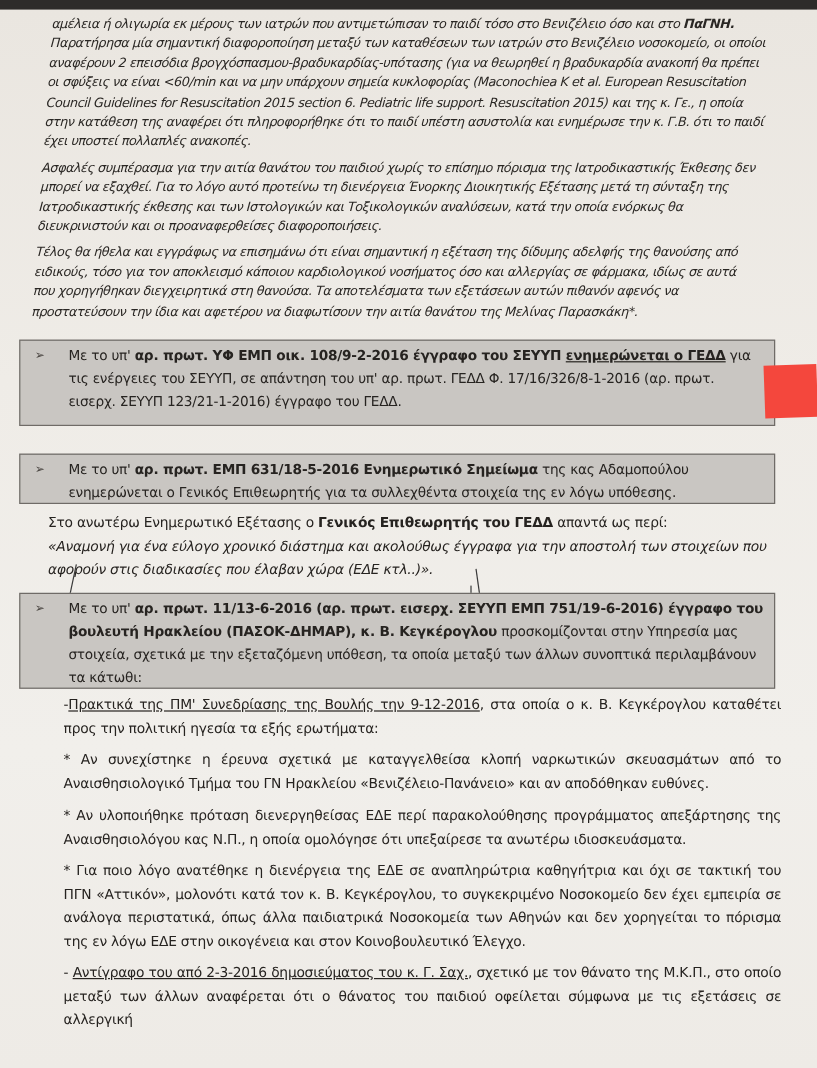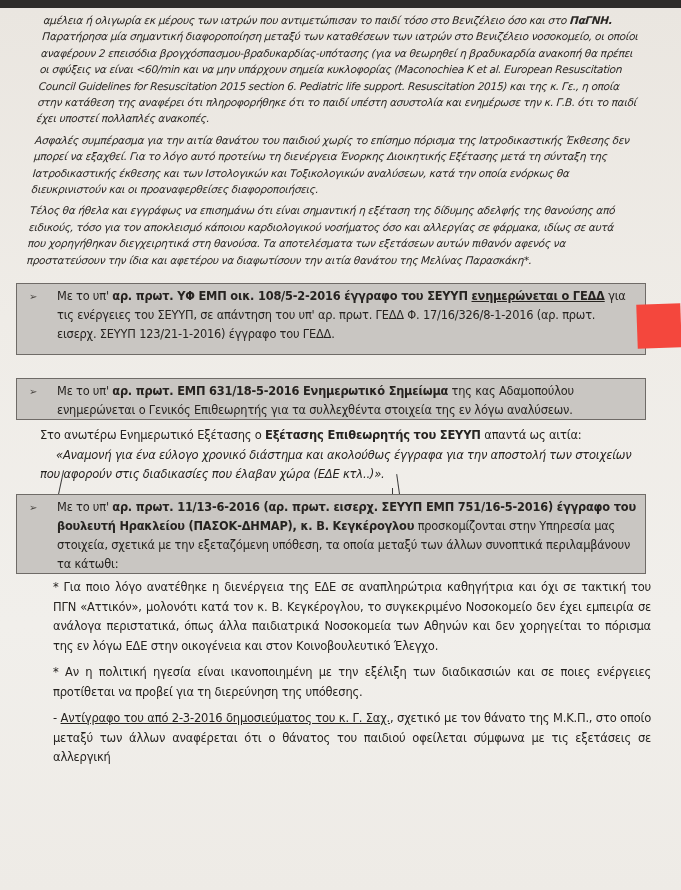--- a/index.html
+++ b/index.html
@@ -37,21 +37,21 @@
     position: absolute; left: 12px; top: 3px; font-size: 10px; color: #4a4642;
   }
   .box b { font-weight: bold; }
   .box u b, .box b u { text-decoration: underline; }
   .text {
     position: absolute; left: 53px; width: 598px;
     font-size: 11.5px; line-height: 19.5px; color: #262320; letter-spacing: -0.2px;
     text-align: justify;
   }
   .text p { margin: 0 0 7px 0; }
-  .text i { font-style: italic; margin-left: 16px; }
+  .text i { font-style: italic; }
   .text u { text-decoration: underline; }
   .tab-marker {
     position: absolute; right: 0; top: 296px; width: 44px; height: 44px;
     background: #f4473d; transform: rotate(-2deg);
   }
   .pen-mark { position: absolute; border-left: 1px solid #3a3a3a; }
 </style>
 </head>
 <body>
 
@@ -63,46 +63,50 @@
     <p>
       <span>αμέλεια ή ολιγωρία εκ μέρους των ιατρών που αντιμετώπισαν το παιδί τόσο στο Βενιζέλειο όσο και στο</span>
       <b>ΠαΓΝΗ.</b><span> Παρατήρησα μία σημαντική διαφοροποίηση μεταξύ των καταθέσεων των ιατρών στο Βενιζέλειο νοσοκομείο, οι οποίοι αναφέρουν 2 επεισόδια βρογχόσπασμου-βραδυκαρδίας-υπότασης (για να θεωρηθεί η βραδυκαρδία ανακοπή θα πρέπει οι σφύξεις να είναι &lt;60/min και να μην υπάρχουν σημεία κυκλοφορίας (Maconochiea K et al. European Resuscitation Council Guidelines for Resuscitation 2015 section 6. Pediatric life support. Resuscitation 2015) και της κ. Γε., η οποία στην κατάθεση της αναφέρει ότι πληροφορήθηκε ότι το παιδί υπέστη ασυστολία και ενημέρωσε την κ. Γ.Β. ότι το παιδί έχει υποστεί πολλαπλές ανακοπές.</span>
     </p>
     <p>Ασφαλές συμπέρασμα για την αιτία θανάτου του παιδιού χωρίς το επίσημο πόρισμα της Ιατροδικαστικής Έκθεσης δεν μπορεί να εξαχθεί. Για το λόγο αυτό προτείνω τη διενέργεια Ένορκης Διοικητικής Εξέτασης μετά τη σύνταξη της Ιατροδικαστικής έκθεσης και των Ιστολογικών και Τοξικολογικών αναλύσεων, κατά την οποία ενόρκως θα διευκρινιστούν και οι προαναφερθείσες διαφοροποιήσεις.</p>
     <p>Τέλος θα ήθελα και εγγράφως να επισημάνω ότι είναι σημαντική η εξέταση της δίδυμης αδελφής της θανούσης από ειδικούς, τόσο για τον αποκλεισμό κάποιου καρδιολογικού νοσήματος όσο και αλλεργίας σε φάρμακα, ιδίως σε αυτά που χορηγήθηκαν διεγχειρητικά στη θανούσα. Τα αποτελέσματα των εξετάσεων αυτών πιθανόν αφενός να προστατεύσουν την ίδια και αφετέρου να διαφωτίσουν την αιτία θανάτου της Μελίνας Παρασκάκη*.</p>
   </div>
 
   <div class="box" style="top:275px; height:72px;">
     <span class="arrow">➢</span>
-    <span>Με το υπ' </span><b>αρ. πρωτ. ΥΦ ΕΜΠ οικ. 108/5-2-2016 έγγραφο του ΣΕΥΥΠ </b><b><u>ενημερώνεται ο ΓΕΔΔ</u></b><span> για τις ενέργειες του ΣΕΥΥΠ, σε απάντηση του υπ' αρ. πρωτ. ΓΕΔΔ Φ. 17/16/326/8-1-2016 (αρ. πρωτ. εισερχ. ΣΕΥΥΠ 123/21-1-2016) έγγραφο του ΓΕΔΔ.</span>
+    <span>Με το υπ' </span><b>αρ. πρωτ. ΥΦ ΕΜΠ οικ. 108/9-2-2016 έγγραφο του ΣΕΥΥΠ </b><b><u>ενημερώνεται ο ΓΕΔΔ</u></b><span> για τις ενέργειες του ΣΕΥΥΠ, σε απάντηση του υπ' αρ. πρωτ. ΓΕΔΔ Φ. 17/16/326/8-1-2016 (αρ. πρωτ. εισερχ. ΣΕΥΥΠ 123/21-1-2016) έγγραφο του ΓΕΔΔ.</span>
   </div>
 
   <div class="tab-marker"></div>
 
   <div class="box" style="top:370px; height:42px;">
     <span class="arrow">➢</span>
-    <span>Με το υπ' </span><b>αρ. πρωτ. ΕΜΠ 631/18-5-2016 Ενημερωτικό Σημείωμα</b><span> της κας Αδαμοπούλου ενημερώνεται ο Γενικός Επιθεωρητής για τα συλλεχθέντα στοιχεία της εν λόγω αναλύσεων.</span>
+    <span>Με το υπ' </span><b>αρ. πρωτ. ΕΜΠ 631/18-5-2016 Ενημερωτικό Σημείωμα</b><span> της κας Αδαμοπούλου ενημερώνεται ο Γενικός Επιθεωρητής για τα συλλεχθέντα στοιχεία της εν λόγω υπόθεσης.</span>
   </div>
 
   <div class="text" style="top:418px; left:40px; width:610px; text-align:left;">
     <div>
-      <span>Στο ανωτέρω Ενημερωτικό Εξέτασης ο </span><b>Εξέτασης Επιθεωρητής του ΣΕΥΥΠ</b><span> απαντά ως αιτία:</span>
+      <span>Στο ανωτέρω Ενημερωτικό Εξέτασης ο </span><b>Γενικός Επιθεωρητής του ΓΕΔΔ</b><span> απαντά ως περί:</span>
     </div>
     <div><i>«Αναμονή για ένα εύλογο χρονικό διάστημα και ακολούθως έγγραφα για την αποστολή των στοιχείων που αφορούν στις διαδικασίες που έλαβαν χώρα (ΕΔΕ κτλ..)».</i></div>
   </div>
 
   <div class="pen-mark" style="left:60px; top:462px; height:30px; transform:rotate(12deg);"></div>
   <div class="pen-mark" style="left:398px; top:466px; height:26px; transform:rotate(-8deg);"></div>
   <div class="pen-mark" style="left:392px; top:480px; height:70px;"></div>
 
   <div class="box" style="top:486px; height:80px;">
     <span class="arrow">➢</span>
-    <span>Με το υπ' </span><b>αρ. πρωτ. 11/13-6-2016 (αρ. πρωτ. εισερχ. ΣΕΥΥΠ ΕΜΠ 751/16-5-2016) έγγραφο του βουλευτή Ηρακλείου (ΠΑΣΟΚ-ΔΗΜΑΡ), κ. Β. Κεγκέρογλου</b><span> προσκομίζονται στην Υπηρεσία μας στοιχεία, σχετικά με την εξεταζόμενη υπόθεση, τα οποία μεταξύ των άλλων συνοπτικά περιλαμβάνουν τα κάτωθι:</span>
+    <span>Με το υπ' </span><b>αρ. πρωτ. 11/13-6-2016 (αρ. πρωτ. εισερχ. ΣΕΥΥΠ ΕΜΠ 751/19-6-2016) έγγραφο του βουλευτή Ηρακλείου (ΠΑΣΟΚ-ΔΗΜΑΡ), κ. Β. Κεγκέρογλου</b><span> προσκομίζονται στην Υπηρεσία μας στοιχεία, σχετικά με την εξεταζόμενη υπόθεση, τα οποία μεταξύ των άλλων συνοπτικά περιλαμβάνουν τα κάτωθι:</span>
   </div>
 
   <div class="text" style="top:570px;">
+    <p>
+      <span>-</span><u>Πρακτικά της ΠΜ' Συνεδρίασης της Βουλής την 9-12-2016</u><span>, στα οποία ο κ. Β. Κεγκέρογλου καταθέτει προς την πολιτική ηγεσία τα εξής ερωτήματα:</span>
+    </p>
+    <p>* Αν συνεχίστηκε η έρευνα σχετικά με καταγγελθείσα κλοπή ναρκωτικών σκευασμάτων από το Αναισθησιολογικό Τμήμα του ΓΝ Ηρακλείου «Βενιζέλειο-Πανάνειο» και αν αποδόθηκαν ευθύνες.</p>
+    <p>* Αν υλοποιήθηκε πρόταση διενεργηθείσας ΕΔΕ περί παρακολούθησης προγράμματος απεξάρτησης της Αναισθησιολόγου κας Ν.Π., η οποία ομολόγησε ότι υπεξαίρεσε τα ανωτέρω ιδιοσκευάσματα.</p>
     <p>* Για ποιο λόγο ανατέθηκε η διενέργεια της ΕΔΕ σε αναπληρώτρια καθηγήτρια και όχι σε τακτική του ΠΓΝ «Αττικόν», μολονότι κατά τον κ. Β. Κεγκέρογλου, το συγκεκριμένο Νοσοκομείο δεν έχει εμπειρία σε ανάλογα περιστατικά, όπως άλλα παιδιατρικά Νοσοκομεία των Αθηνών και δεν χορηγείται το πόρισμα της εν λόγω ΕΔΕ στην οικογένεια και στον Κοινοβουλευτικό Έλεγχο.</p>
-    <p>* Αν η πολιτική ηγεσία είναι ικανοποιημένη με την εξέλιξη των διαδικασιών και σε ποιες ενέργειες προτίθεται να προβεί για τη διερεύνηση της υπόθεσης.</p>
     <p>
       <span>- </span><u>Αντίγραφο του από 2-3-2016 δημοσιεύματος του κ. Γ. Σαχ.</u><span>, σχετικό με τον θάνατο της Μ.Κ.Π., στο οποίο μεταξύ των άλλων αναφέρεται ότι ο θάνατος του παιδιού οφείλεται σύμφωνα με τις εξετάσεις σε αλλεργική</span>
     </p>
   </div>
 </div>
 
 </body></html>

